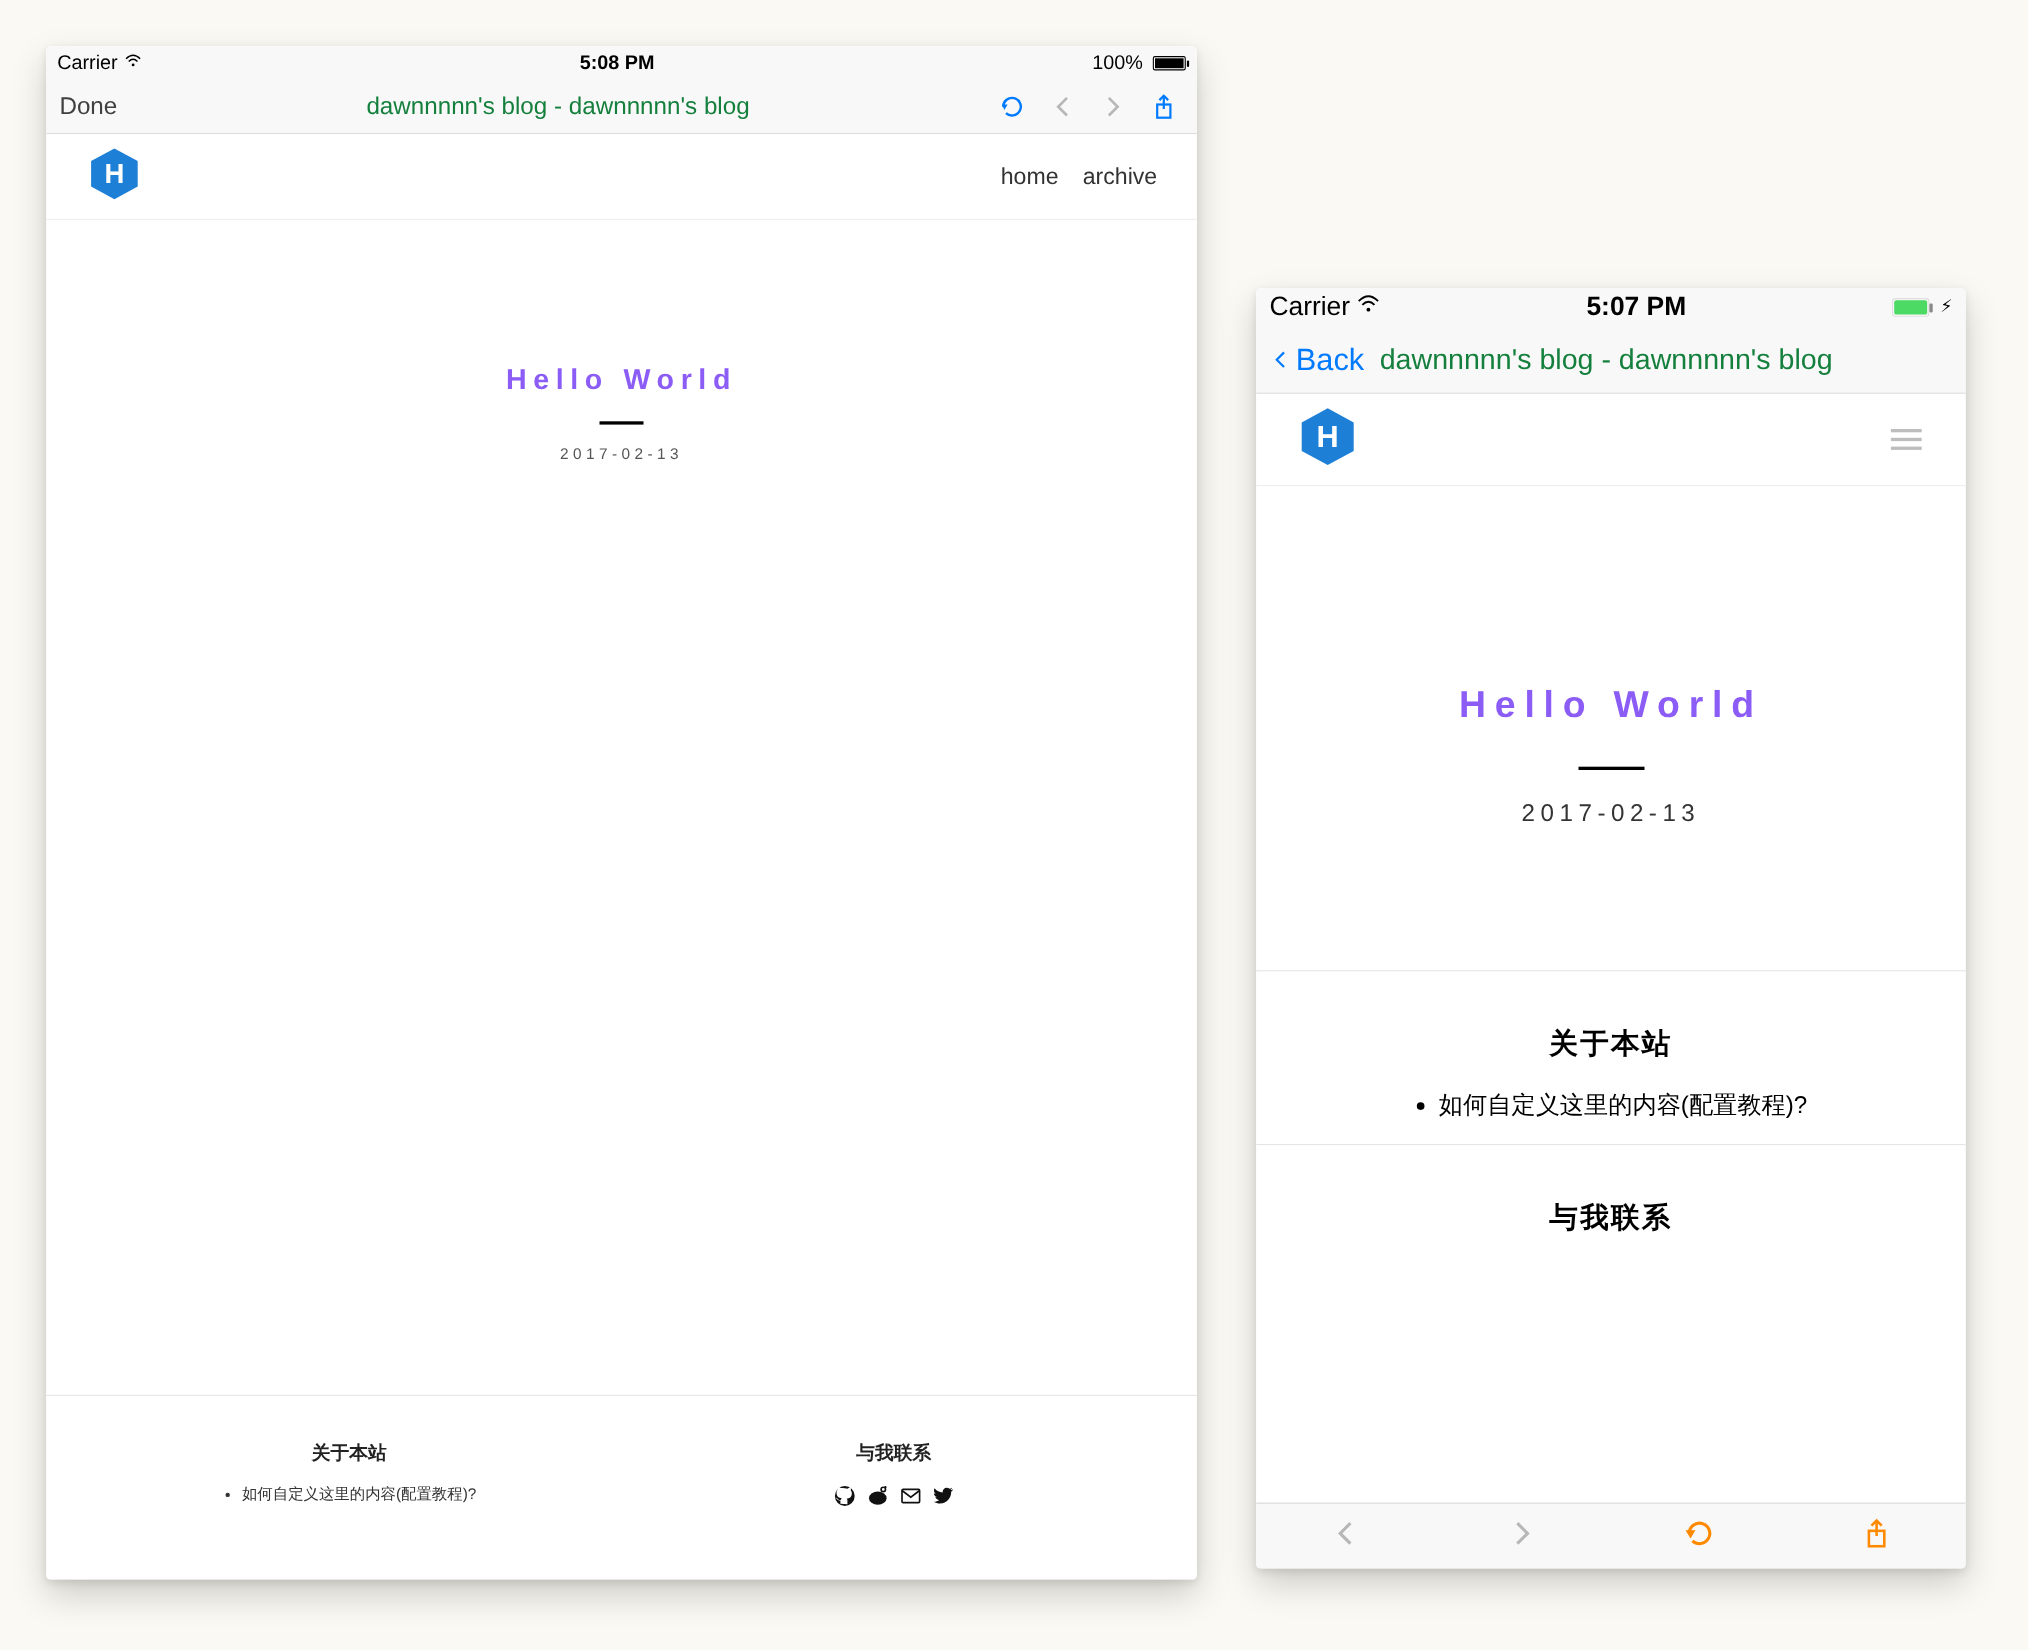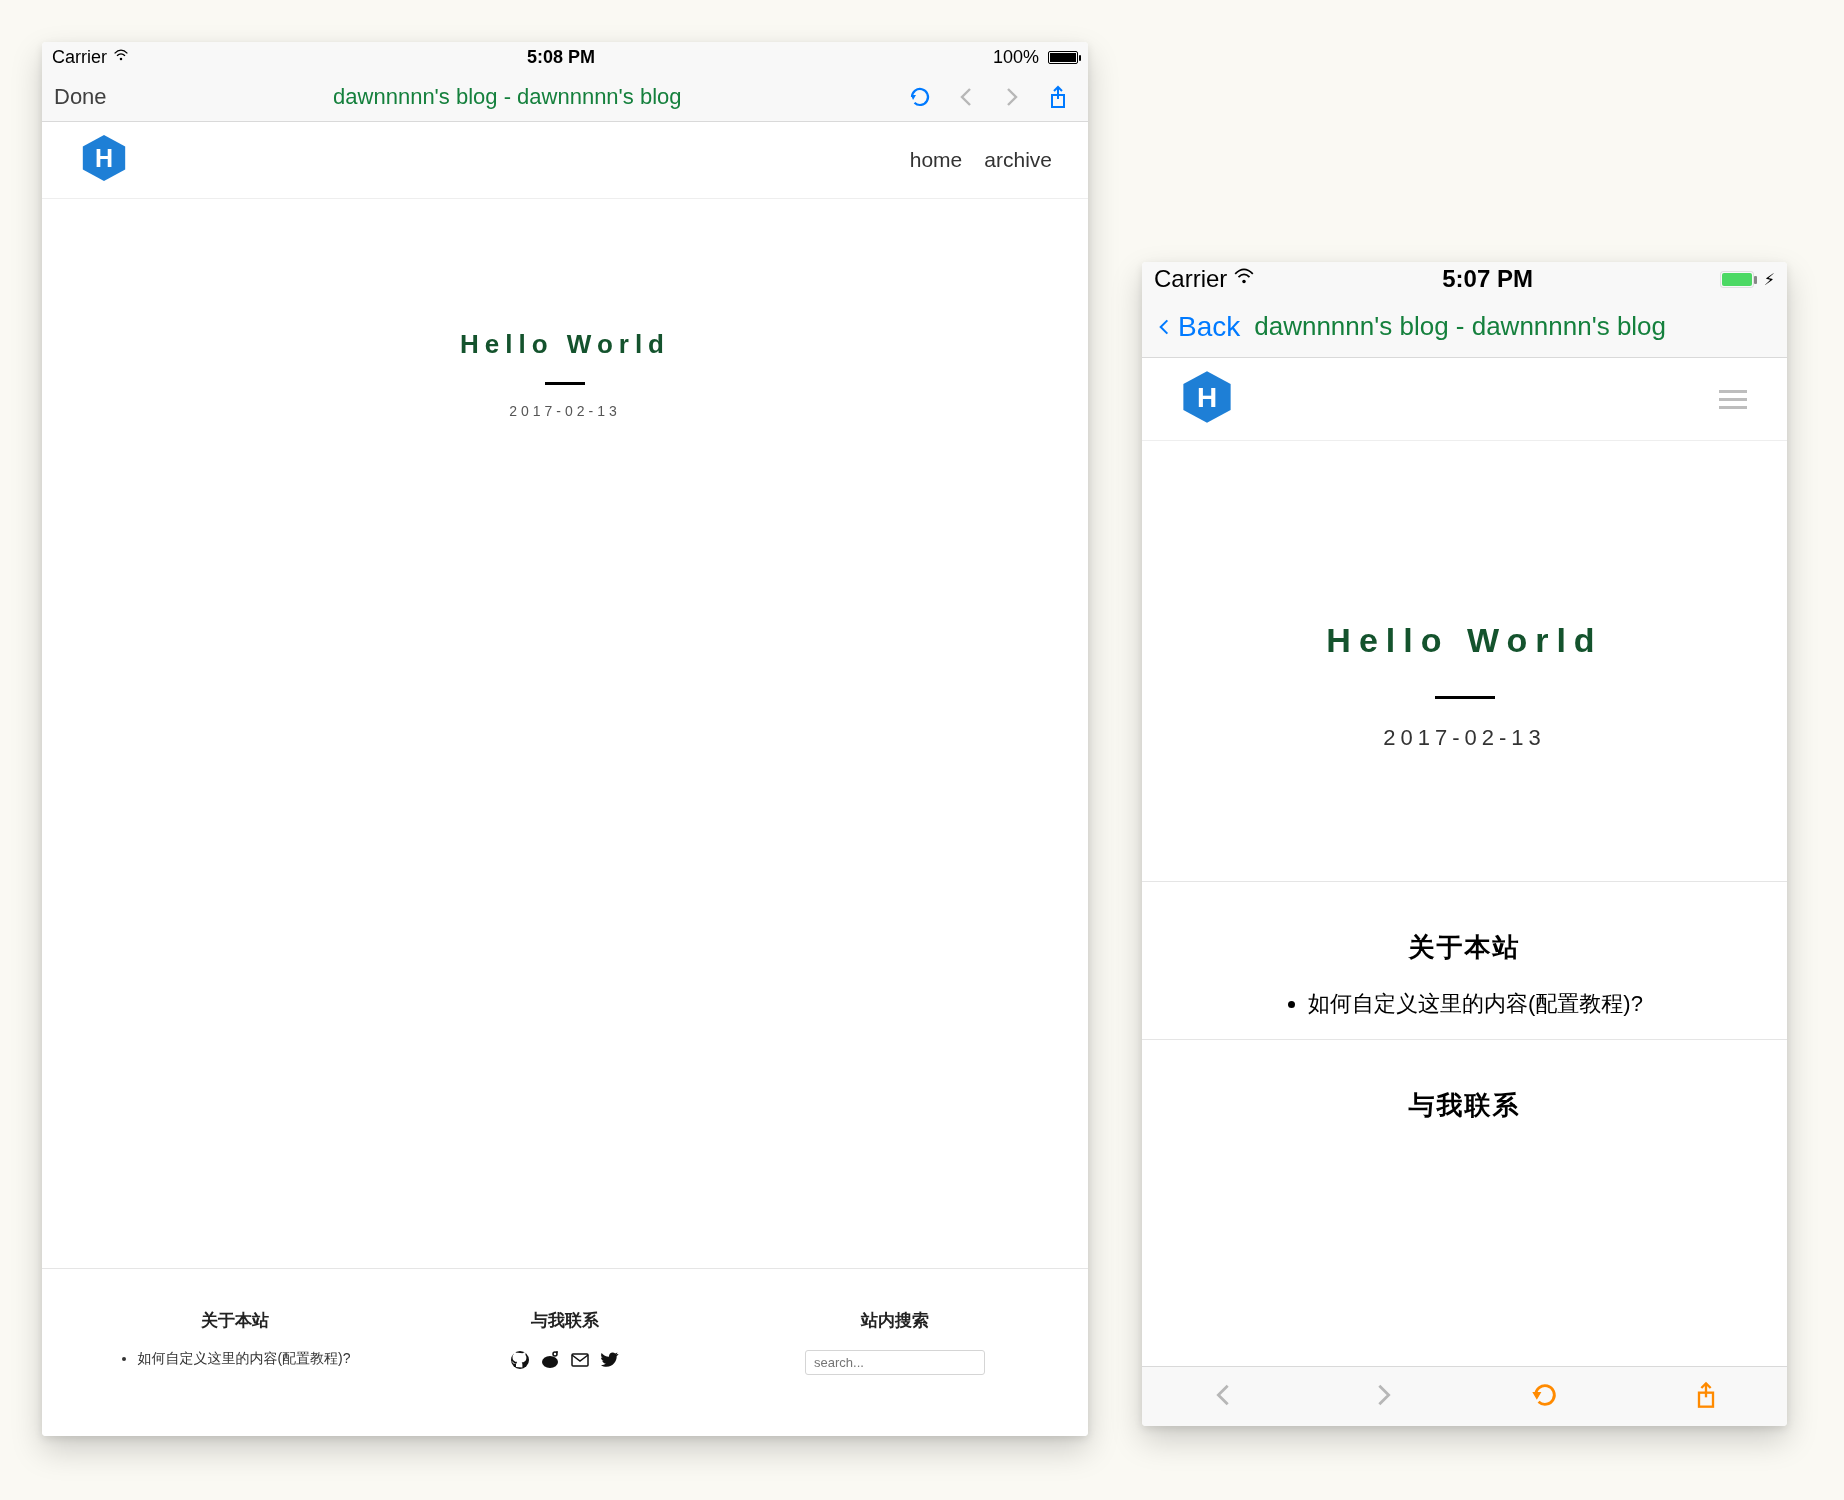--- a/index.html
+++ b/index.html
@@ -89,21 +89,21 @@
   .blog-nav .item { cursor:pointer; }
   .hamburger { display:flex; flex-direction:column; gap:5px; padding:4px; }
   .hamburger span { display:block; width:28px; height:3px; background:#bdbdbd; }
 
   .blog-main { flex:1; display:flex; flex-direction:column; align-items:center; }
   .ipad .blog-main { padding-top: 130px; }
   .iphone .blog-main { padding-top: 180px; }
 
   .post-title {
     font-weight:700; letter-spacing:6px;
-    color:#14532d;
+    color:#8b5cf6;
   }
   .ipad .post-title { font-size:26px; }
   .iphone .post-title { font-size:34px; letter-spacing:8px; }
 
   .underline {
     width:40px; height:3px; background:#000; margin:22px 0 18px 0;
   }
   .iphone .underline { width:60px; margin:36px 0 26px 0; }
 
   .post-date { color:#555; letter-spacing:4px; font-size:14px; }
@@ -276,24 +276,20 @@
                 <use href="#svg-weibo"></use>
               </svg></span>
           <span><svg viewBox="0 0 20 20">
                 <use href="#svg-mail"></use>
               </svg></span>
           <span><svg viewBox="0 0 20 20">
                 <use href="#svg-twitter"></use>
               </svg></span>
         </div>
       </div>
-      <div class="foot-col">
-        <h4>站内搜索</h4>
-        <input class="search-box" placeholder="search..." style="">
-      </div>
     </div>
     <div class="footer-copy">&nbsp;</div>
   </div>
 </div>
 
 <div class="device iphone">
 
   <div class="statusbar">
     <div class="left">
       <span>Carrier</span>

